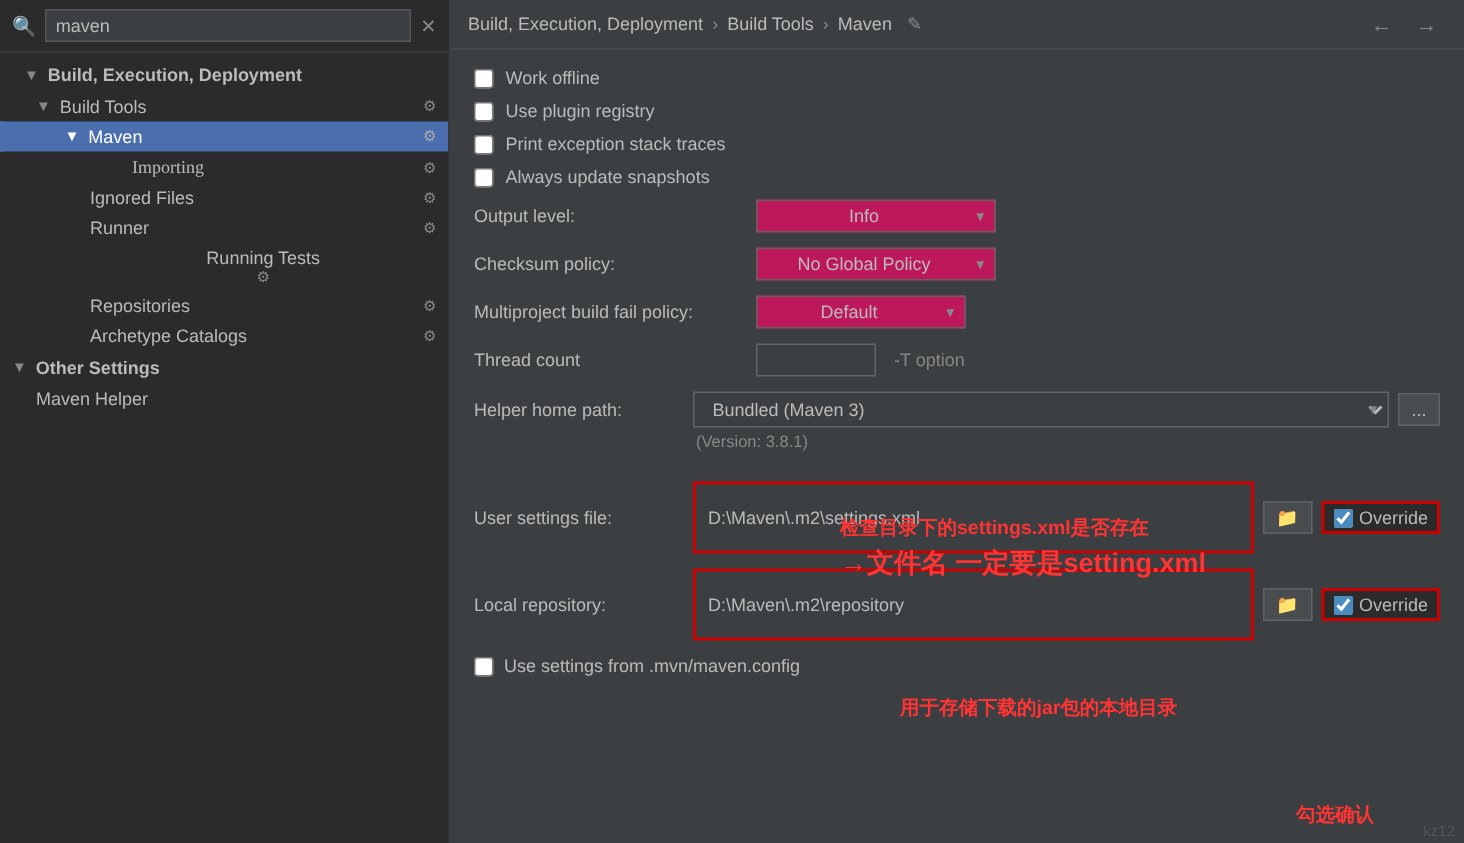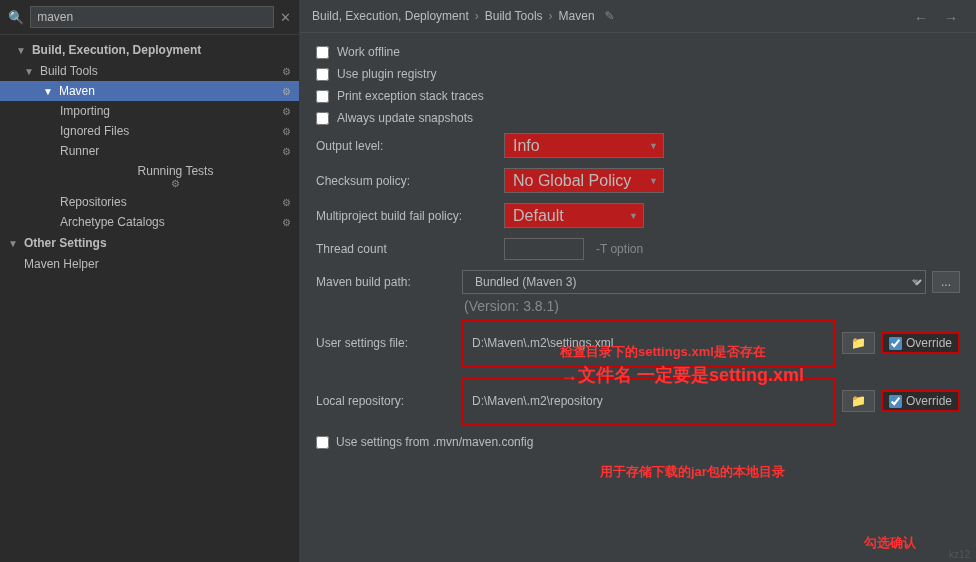--- a/index.html
+++ b/index.html
@@ -194,31 +194,32 @@
       gap: 8px;
     }
 
     .form-label {
       color: #bbbbbb;
       font-size: 12px;
       min-width: 180px;
     }
 
     .form-select {
-      background: #b91c1c;
+      background: #be185d;
       border: 1px solid #636363;
       color: #bbbbbb;
       padding: 3px 24px 3px 8px;
-      font-size: 16px;
+      font-size: 12px;
       min-width: 160px;
       outline: none;
       cursor: pointer;
       appearance: none;
       -webkit-appearance: none;
       position: relative;
+      text-align: center;
     }
 
     .select-wrapper {
       position: relative;
       display: inline-flex;
       align-items: center;
     }
 
     .select-wrapper::after {
       content: '▼';
@@ -345,22 +346,22 @@
       border: 1px solid #636363;
       color: #bbbbbb;
       padding: 3px 8px;
       cursor: pointer;
       font-size: 12px;
     }
 
     .version-row {
       padding-left: 148px;
       color: #888;
-      font-size: 14px;
-      margin-bottom: 5px;
+      font-size: 11px;
+      margin-bottom: 20px;
     }
 
     .settings-use-row {
       display: flex;
       align-items: center;
       gap: 7px;
       margin-top: 6px;
     }
 
     .chevron {
@@ -409,21 +410,21 @@
       </div>
 
       <div class="tree-item selected" style="padding-left:40px;border-left:3px solid #4b6eaf;">
         <div style="display:flex;align-items:center;gap:4px;">
           <span class="chevron" style="color:#fff;">▼</span>
           <span>Maven</span>
         </div>
         <span style="font-size:10px;color:#aaa;">⚙</span>
       </div>
 
-      <div class="tree-item sub-item" style="padding-left:60px;">
+      <div class="tree-item sub-item" style="padding-left:88px;font-family:Liberation Serif, serif;">
         <span>Importing</span>
         <span style="font-size:10px;color:#888;">⚙</span>
       </div>
       <div class="tree-item sub-item" style="padding-left:60px;">
         <span>Ignored Files</span>
         <span style="font-size:10px;color:#888;">⚙</span>
       </div>
       <div class="tree-item sub-item" style="padding-left:60px;">
         <span>Runner</span>
         <span style="font-size:10px;color:#888;">⚙</span>
@@ -520,21 +521,21 @@
         </div>
       </div>
 
       <div class="form-row">
         <span class="form-label">Thread count</span>
         <input type="text" class="form-input thread-count-input" value="" style="">
         <span class="t-option-label">-T option</span>
       </div>
 
       <div class="maven-home-row">
-        <span class="maven-home-label">Maven build path:</span>
+        <span class="maven-home-label">Helper home path:</span>
         <div class="maven-home-select-wrapper">
           <select class="maven-home-select" style="width:100%;">
             <option>Bundled (Maven 3)</option>
             <option>Custom...</option>
           </select>
         </div>
         <button class="dots-btn">...</button>
       </div>
       <div class="version-row">
         <span>(Version: 3.8.1)</span>

